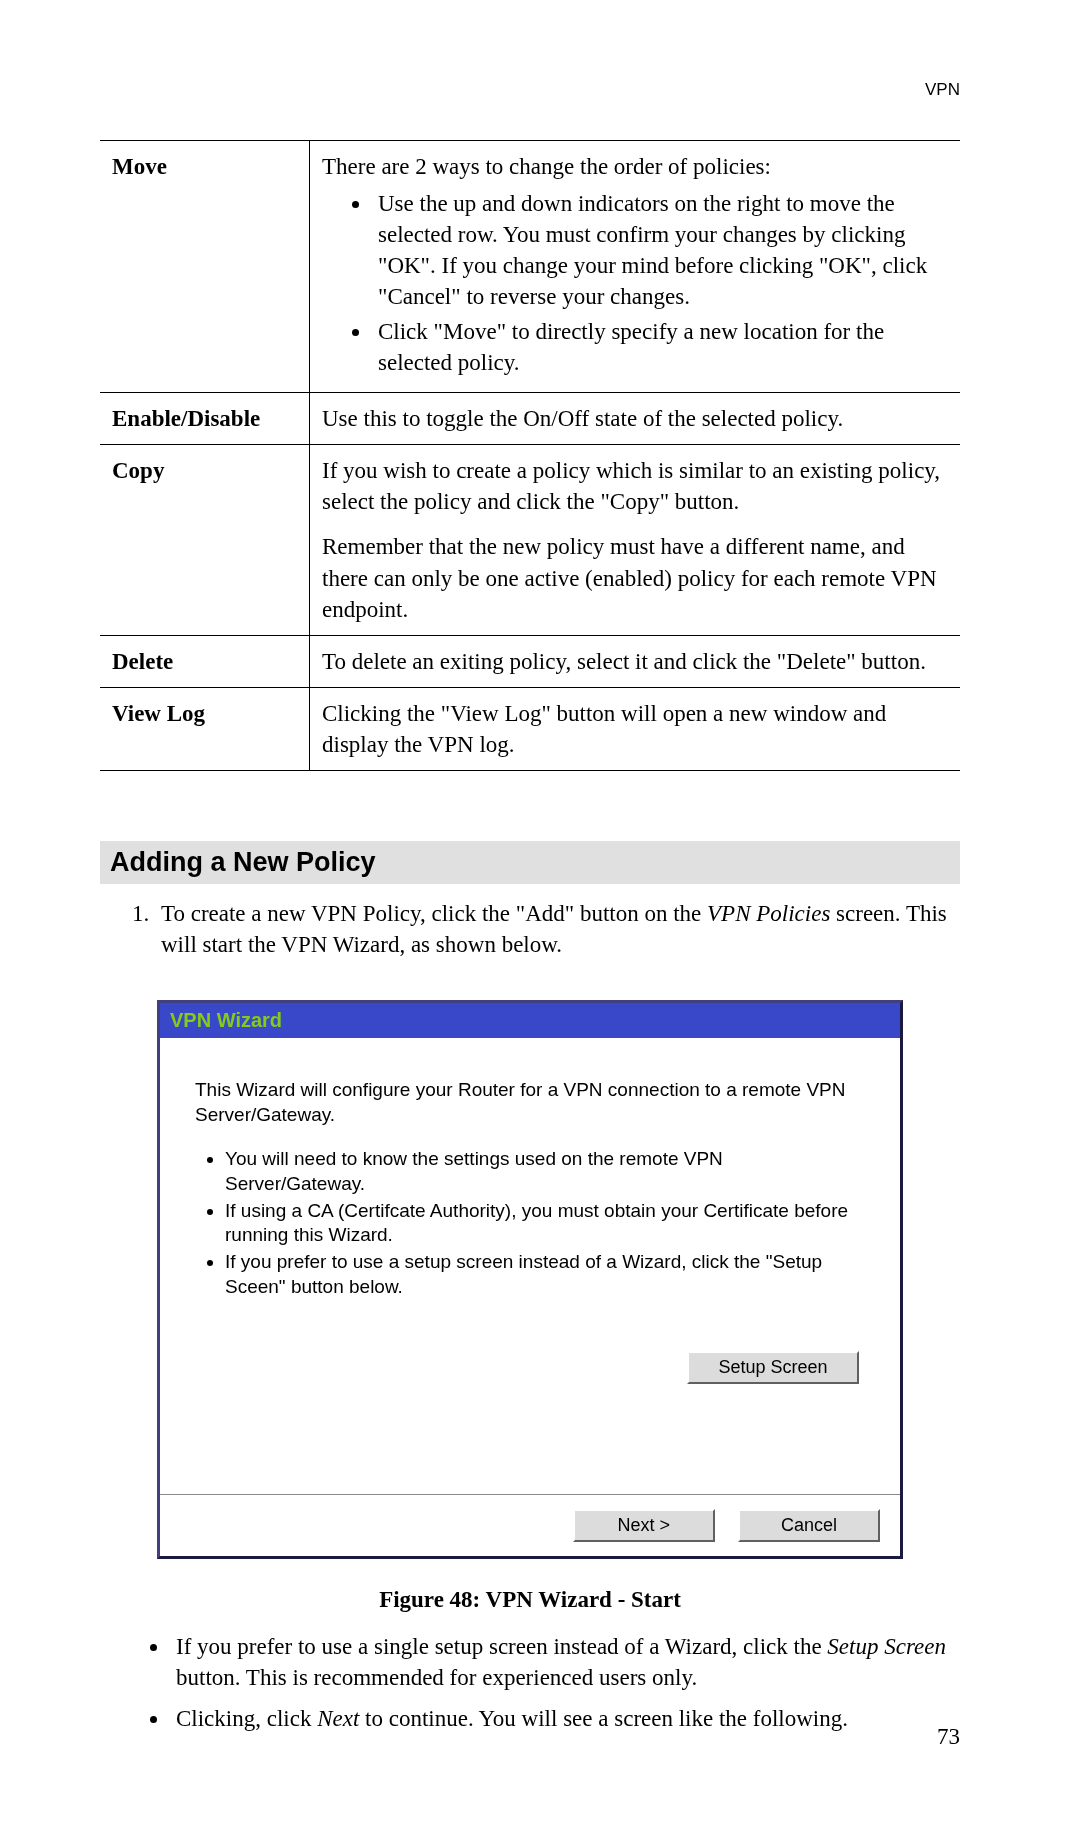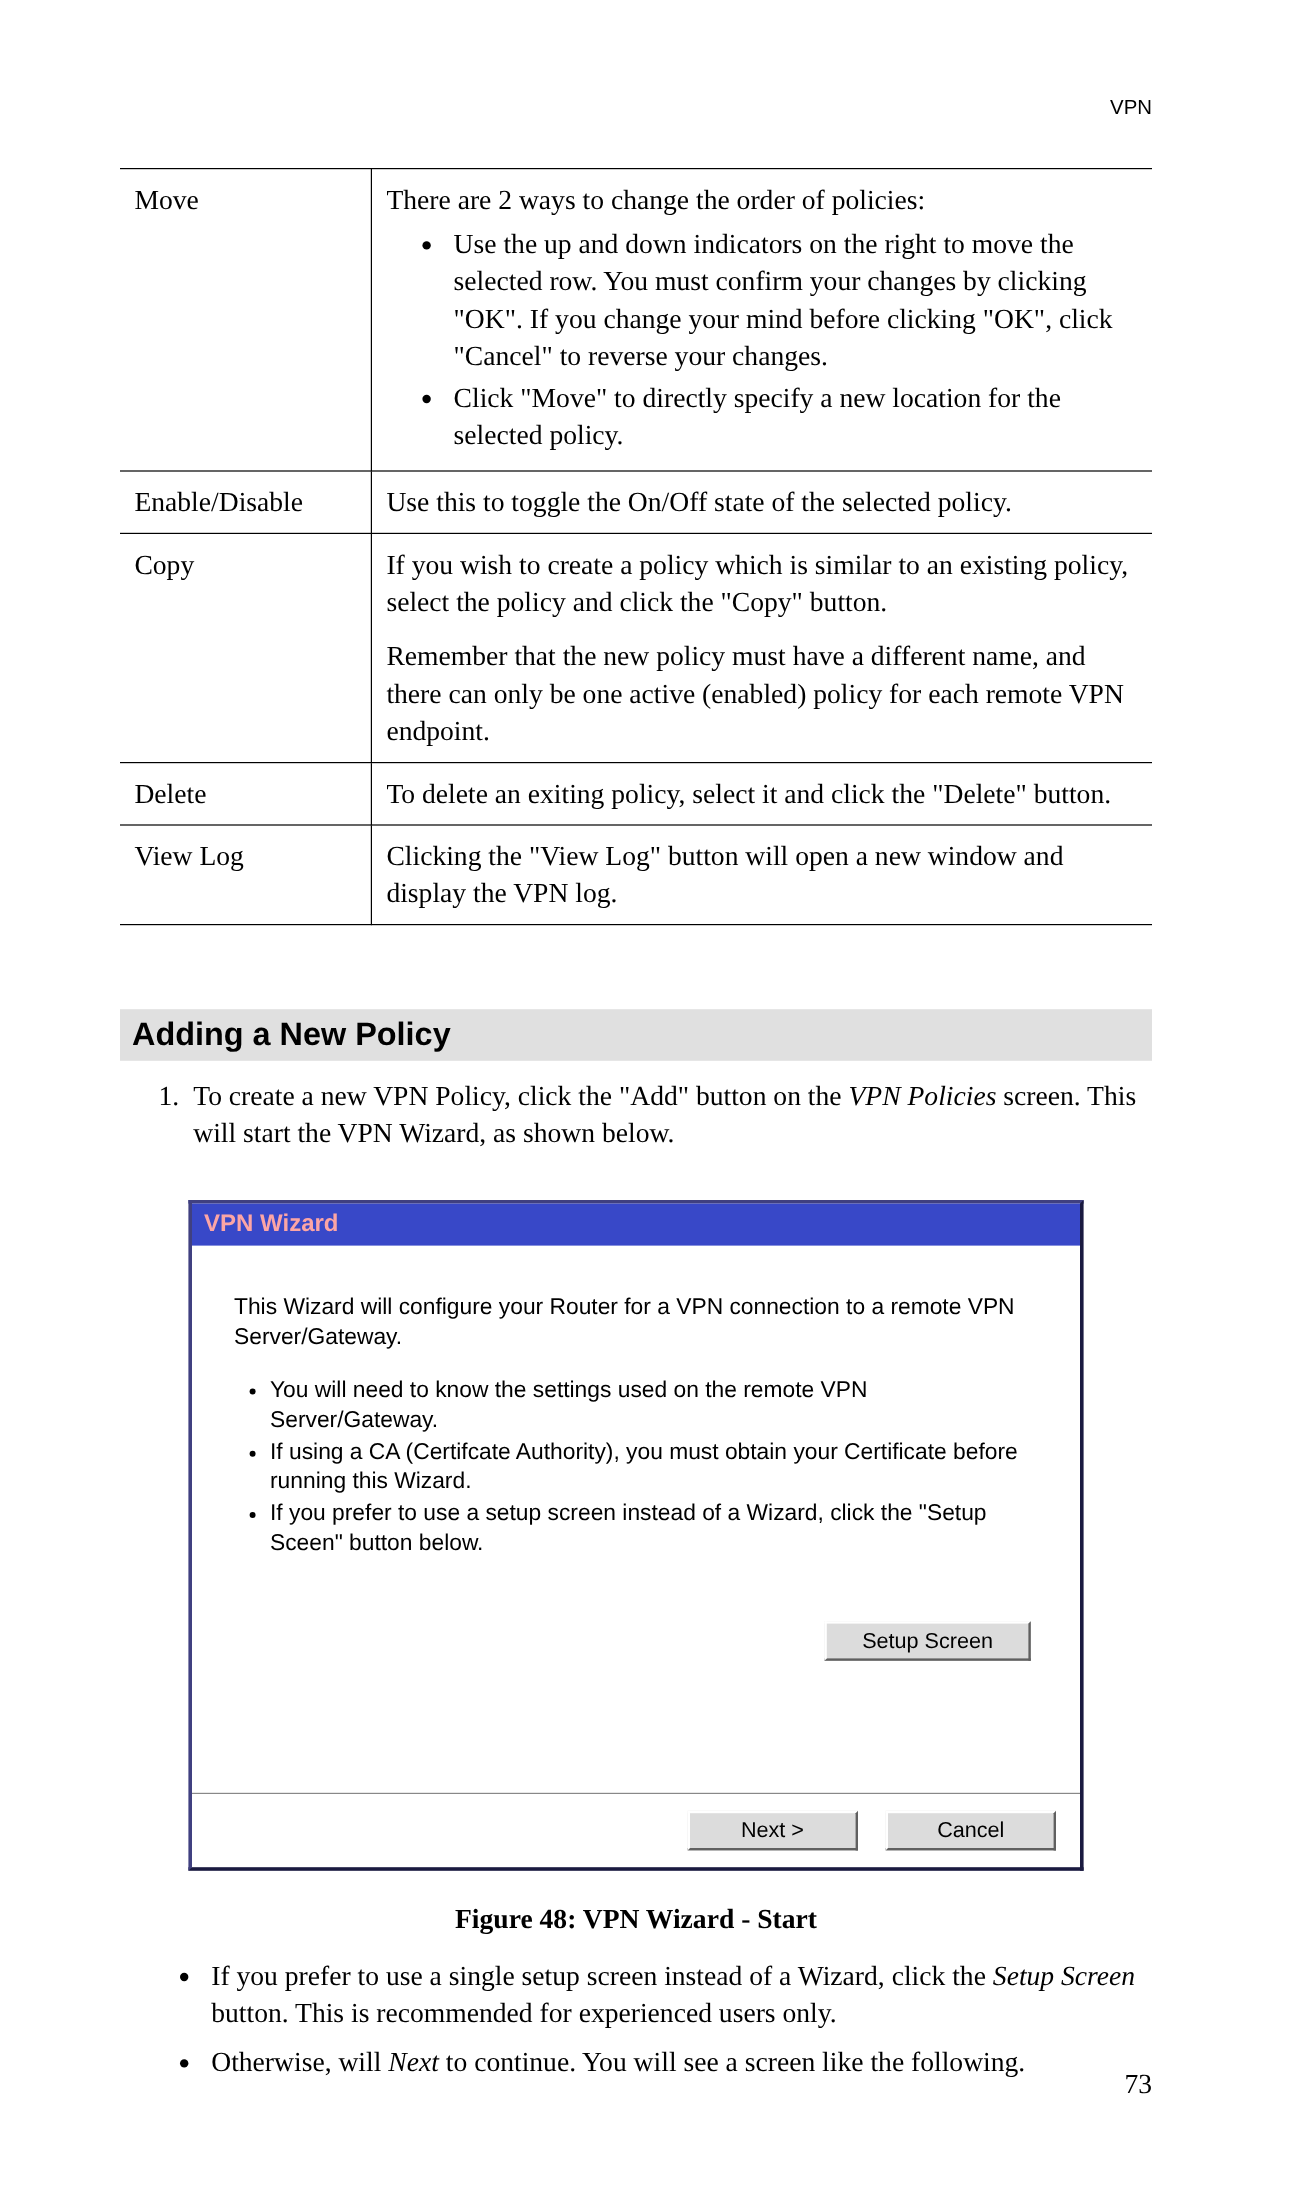--- a/index.html
+++ b/index.html
@@ -33,21 +33,21 @@
     line-height: 1.35;
   }
   table.policy-table td {
     border-top: 1px solid #000;
     border-bottom: 1px solid #000;
     padding: 10px 12px;
     vertical-align: top;
   }
   table.policy-table td.label {
     width: 185px;
-    font-weight: normal;
+    font-weight: bold;
     border-right: 1px solid #000;
   }
   table.policy-table ul {
     margin: 6px 0 0 0;
     padding-left: 50px;
     list-style: disc;
   }
   table.policy-table ul li {
     margin-bottom: 4px;
     padding-left: 6px;
@@ -85,21 +85,21 @@
     border-top: 3px solid #404080;
     border-right: 3px solid #1a1a40;
     border-bottom: 3px solid #1a1a40;
     font-family: Arial, Helvetica, sans-serif;
     font-size: 19px;
     color: #000;
     background: #fff;
   }
   .wiz-title {
     background: #3848c8;
-    color: #fca5a5;
+    color: #84cc16;
     font-weight: bold;
     padding: 6px 10px;
     font-size: 20px;
   }
   .wiz-sub {
     border-bottom: 1px solid #888;
     padding: 6px 10px;
   }
   .wiz-body {
     padding: 40px 35px 20px 35px;
@@ -239,20 +239,20 @@
         </div>
       </div>
       <div class="fig-caption">Figure 48: VPN Wizard - Start</div>
     </div>
 
     <ul class="after-bullets">
       <li>
         <span>If you prefer to use a single setup screen instead of a Wizard, click the </span><span class="italic">Setup Screen</span><span> button. This is recommended for experienced users only.</span>
       </li>
       <li>
-        <span>Otherwise, will </span><span class="italic">Next</span><span> to continue. You will see a screen like the following.</span>
+        <span>Clicking, click </span><span class="italic">Next</span><span> to continue. You will see a screen like the following.</span>
       </li>
     </ul>
 
   </div>
 
   <div class="page-num">73</div>
 </div>
 
 </body></html>

